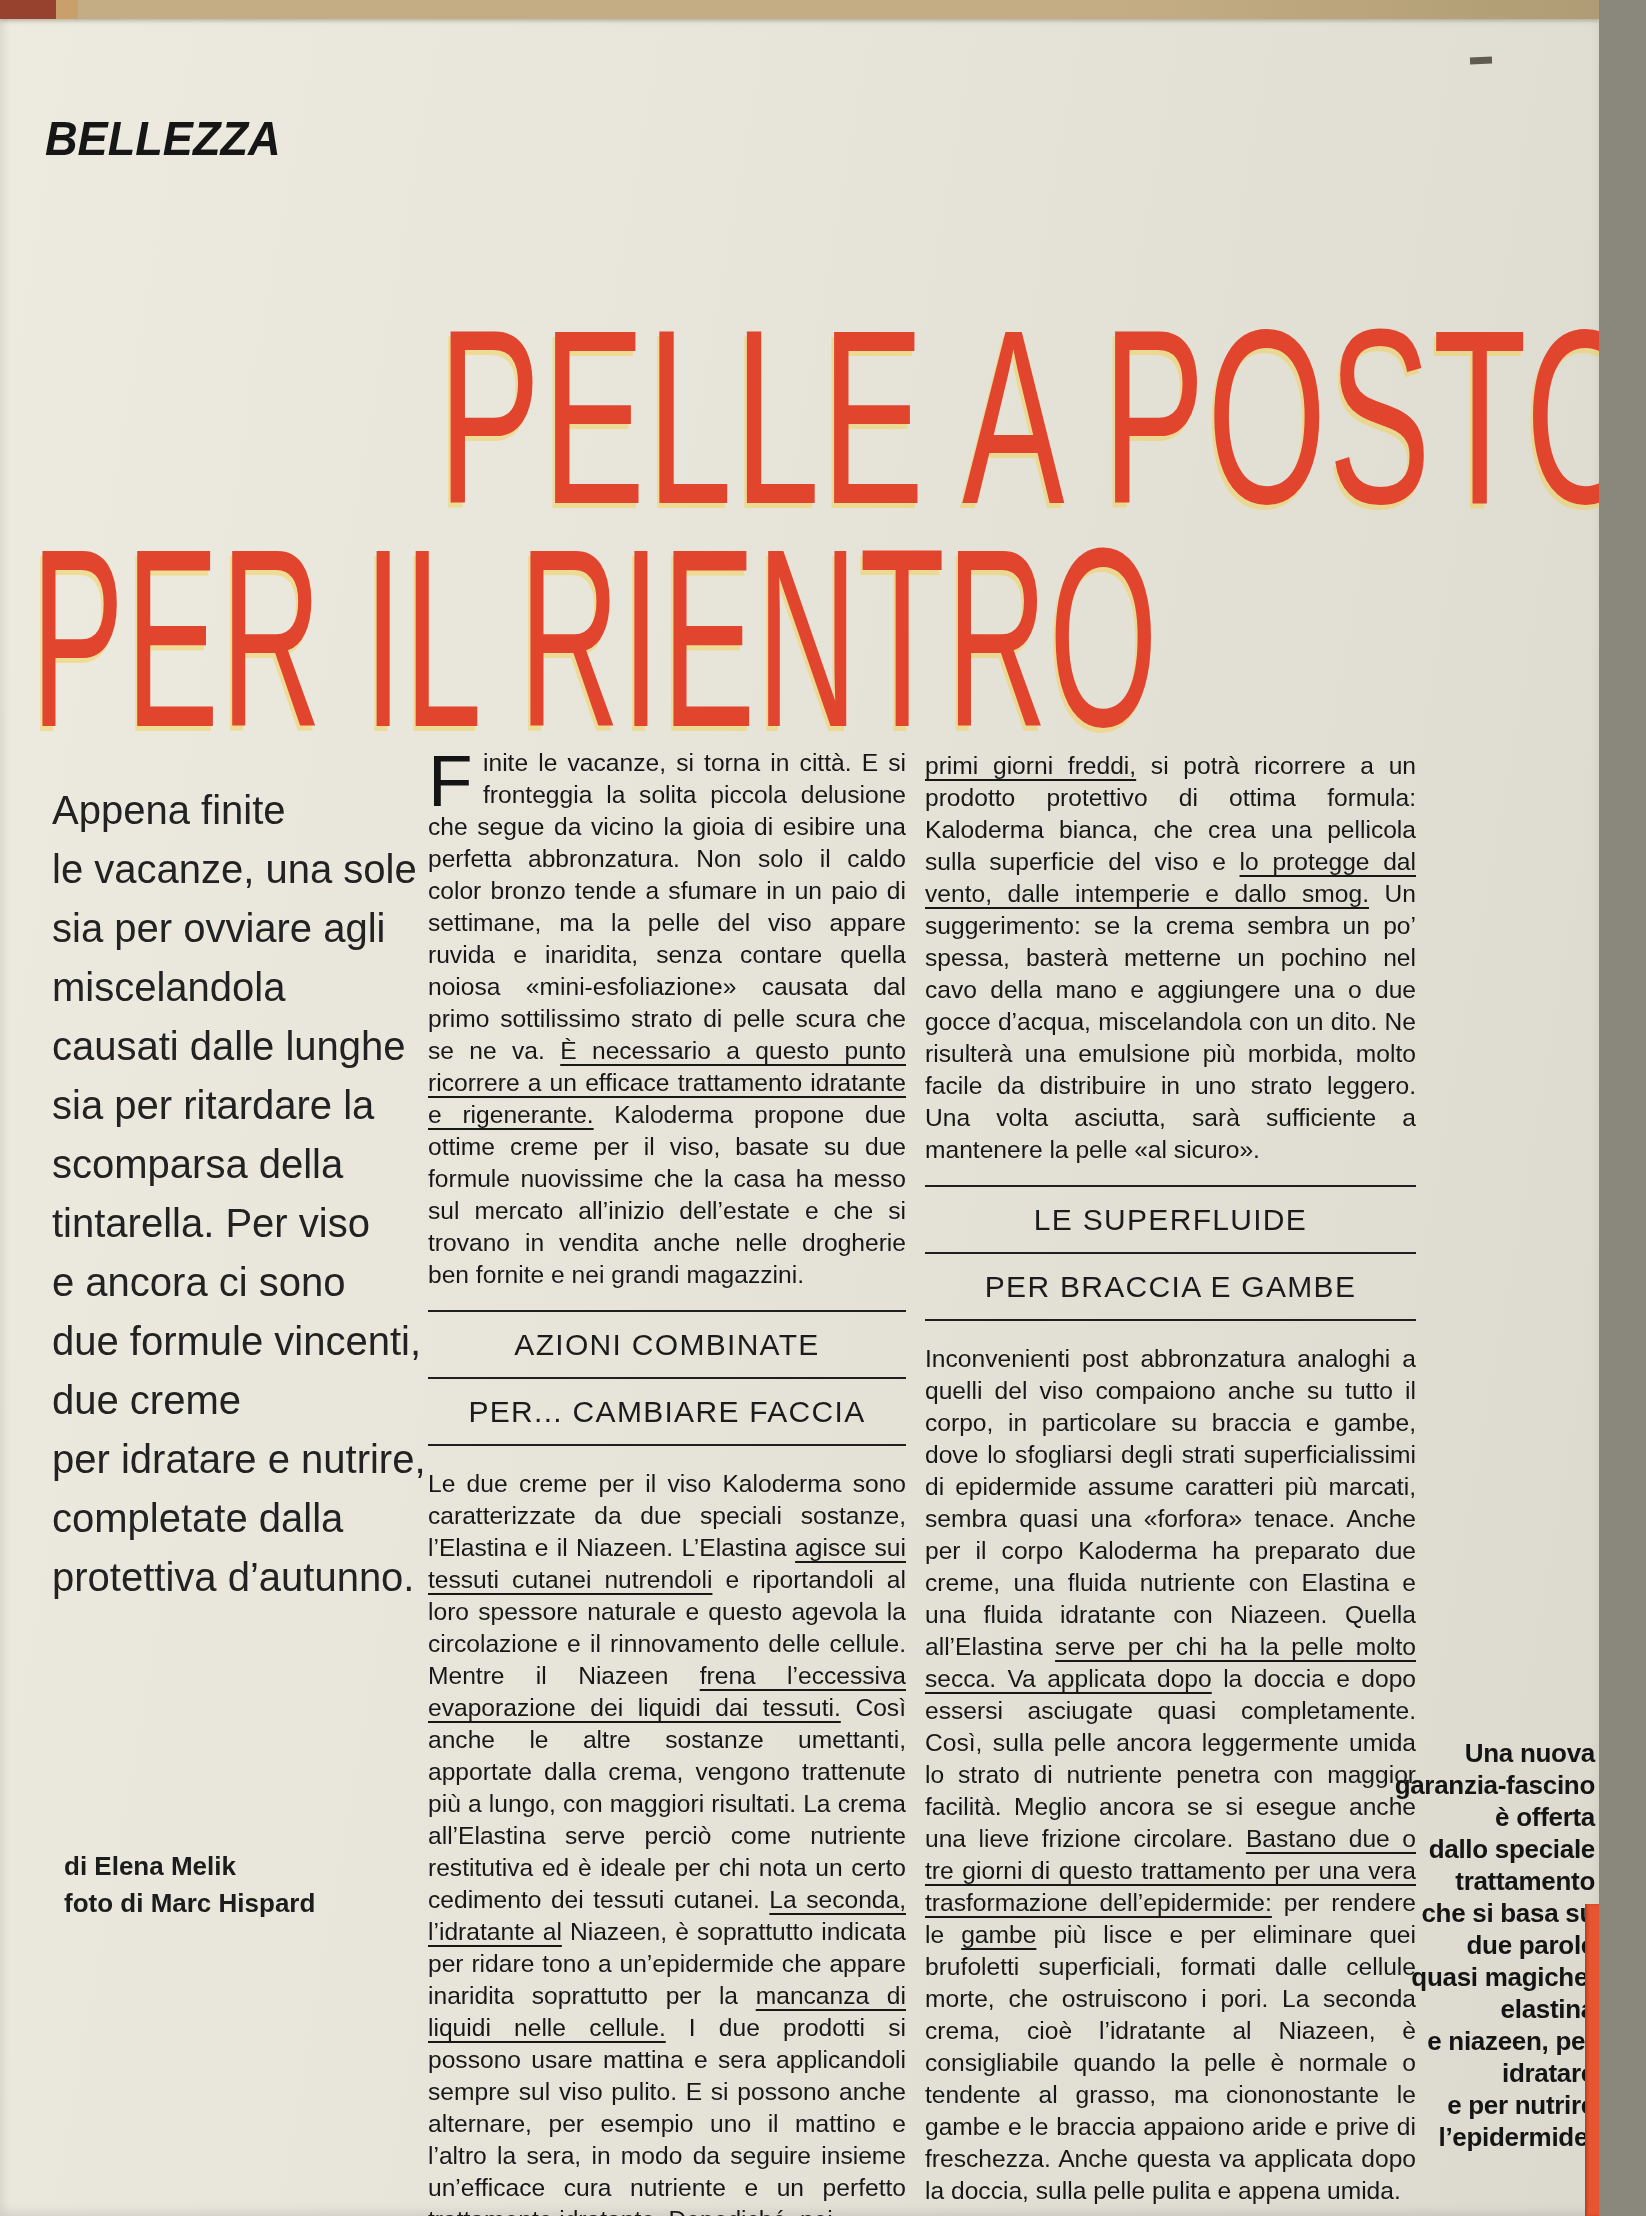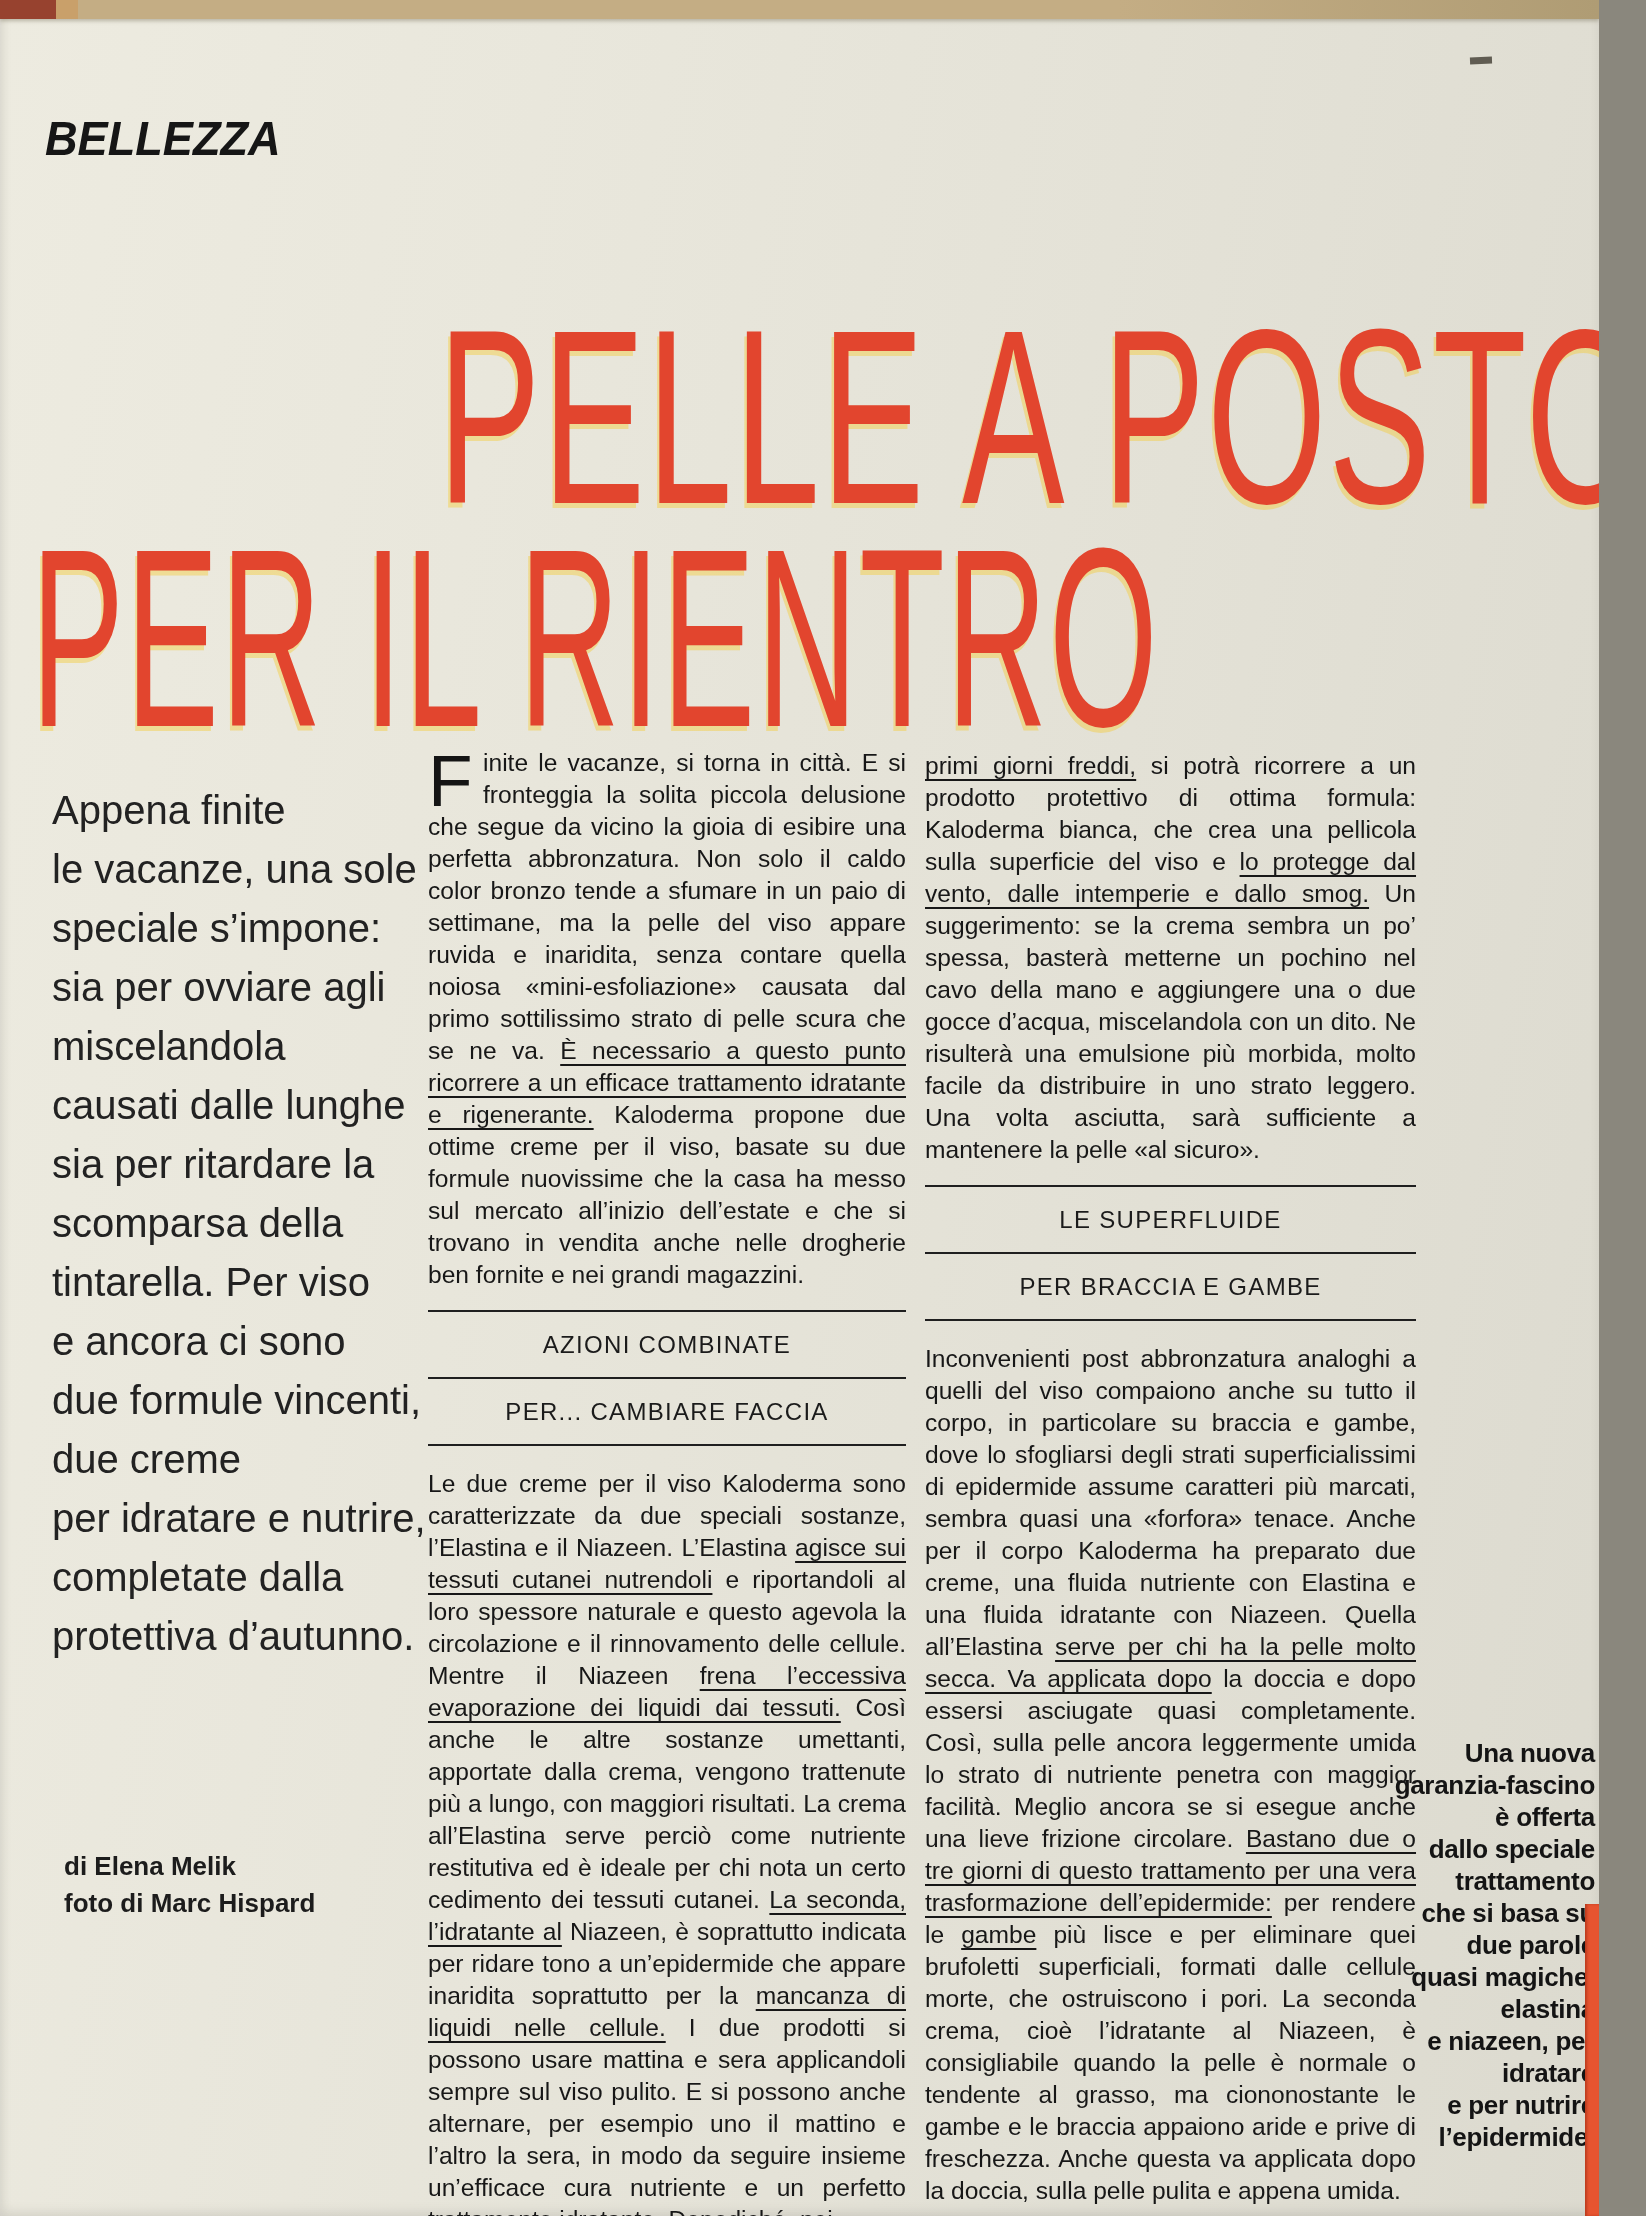--- a/index.html
+++ b/index.html
@@ -27,21 +27,21 @@
   .byline{ position:absolute; left:64px; top:1848px; font-size:26px; font-weight:bold;
     line-height:37px; color:#1c1c1c; }
   .col{ position:absolute; color:var(--ink); }
   .col2{ left:428px; top:747px; width:478px; height:1470px; overflow:hidden; }
   .col3{ left:925px; top:750px; width:491px; }
   .body-p{ margin:0; font-size:24.6px; line-height:32px; text-align:justify; color:#171717; }
   .body-p .u{ text-decoration:underline; text-decoration-thickness:1.9px; text-underline-offset:4.5px; }
   .dropcap{ float:left; font-size:73px; line-height:.8; padding:5.2px 10.4px 0 0; color:#141414; }
   .subhead{ margin:19.4px 0 22px; text-align:center; }
   .subhead .rule{ border-top:2.6px solid #1f1f1f; margin:6.5px 0; }
-  .subhead-line{ font-size:24px; line-height:52px; letter-spacing:1.3px; color:#1b1b1b; }
+  .subhead-line{ font-size:30px; line-height:52px; letter-spacing:1.3px; color:#1b1b1b; }
   .sidebar{ position:absolute; left:1393px; top:1737px; width:202px; text-align:right;
     font-size:26px; font-weight:bold; line-height:32px; letter-spacing:-0.3px; color:#141414; }
   .accent-strip{ position:absolute; right:0; top:1904px; bottom:0; width:14.3px;
     background:var(--accent-strip); box-shadow:inset 1.9px 0 2.6px rgba(120,20,0,.4); }
   .line{ white-space:nowrap; }
 </style>
 </head>
 <body>
 
 <div class="page">
@@ -49,21 +49,20 @@
   <div class="print-mark"></div>
 
   <div class="section-label">BELLEZZA</div>
 
   <div class="title title-line1">PELLE A POSTO</div>
   <div class="title title-line2">PER IL RIENTRO</div>
 
   <div class="intro">
       <div class="line">Appena finite</div>
       <div class="line">le vacanze, una sole</div>
-      <div class="line">speciale s’impone:</div>
       <div class="line">sia per ovviare agli</div>
       <div class="line">miscelandola</div>
       <div class="line">causati dalle lunghe</div>
       <div class="line">sia per ritardare la</div>
       <div class="line">scomparsa della</div>
       <div class="line">tintarella. Per viso</div>
       <div class="line">e ancora ci sono</div>
       <div class="line">due formule vincenti,</div>
       <div class="line">due creme</div>
       <div class="line">per idratare e nutrire,</div>

